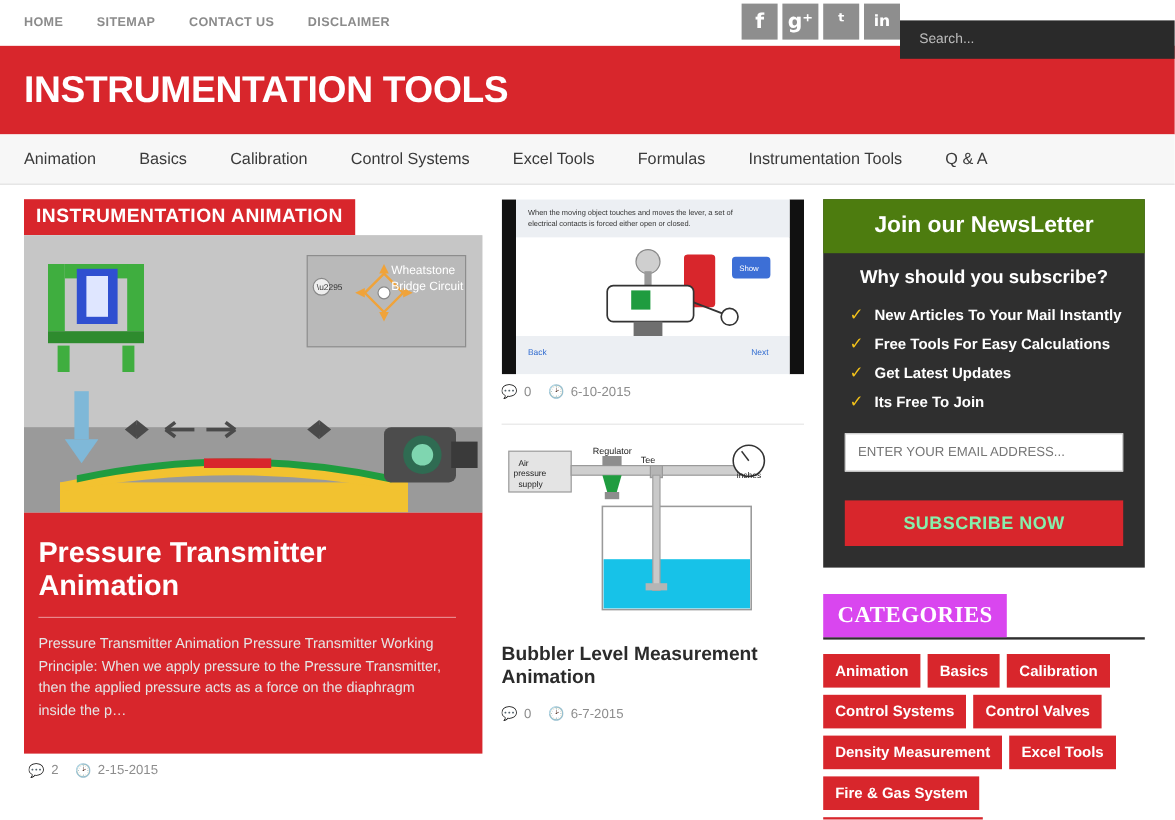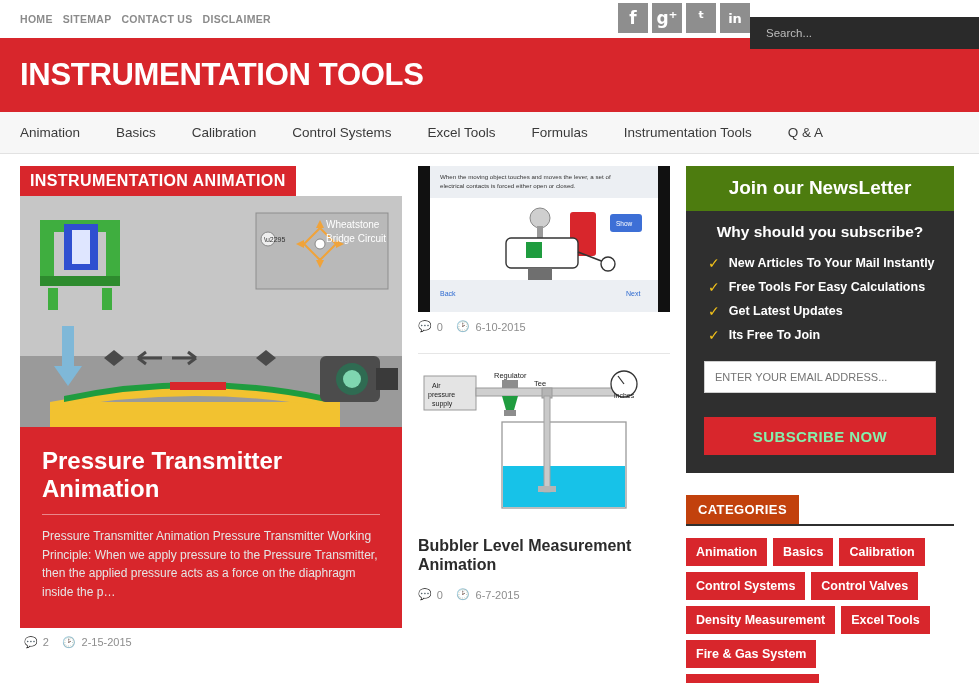--- a/index.html
+++ b/index.html
@@ -16,21 +16,21 @@
   .topbar {
     height: 38px;
     background: #ffffff;
     display: flex;
     align-items: center;
     position: relative;
   }
   .toplinks {
     display: flex;
     align-items: center;
-    gap: 10px;
+    gap: 28px;
     padding-left: 20px;
     font-size: 10.5px;
     letter-spacing: .3px;
   }
   .toplinks a {
     color: #8b8b8b;
     text-decoration: none;
     font-weight: bold;
   }
   .social {
@@ -135,21 +135,21 @@
   }
   .feature-img {
     height: 231px;
     position: relative;
     overflow: hidden;
     background: linear-gradient(to bottom, #c9c9c9 0%, #c3c3c3 55%, #8a8a8a 100%);
   }
   .feature-body {
     background: #d8262c;
     color: #fff;
-    padding: 20px 22px 26px 22px;
+    padding: 20px 22px 26px 12px;
   }
   .feature-title {
     font-size: 24px;
     font-weight: bold;
     margin: 0 0 12px 0;
     line-height: 1.15;
   }
   .feature-rule { height:1px; background: rgba(255,255,255,.45); margin: 0 0 12px 0; }
   .feature-desc {
     font-size: 12px;
@@ -246,26 +246,27 @@
     border: none;
     width: calc(100% - 36px);
     font-family: "Liberation Sans", sans-serif;
     cursor: pointer;
   }
 
   
   .cat-wrap { margin-top: 22px; }
   .cat-head {
     display: inline-block;
-    background: #c2410c;
-    color: #fff;
-    font-size: 13px;
+    background: #d946ef;
+    color: #fff;
+    font-size: 19px;
     font-weight: bold;
     letter-spacing: .4px;
     padding: 7px 12px;
+    font-family: Liberation Serif, serif;
   }
   .cat-rule { height: 2px; background: #2f2f2f; margin-top: 0; }
   .cat-tags {
     display: flex;
     flex-wrap: wrap;
     gap: 6px;
     margin-top: 12px;
   }
   .tag {
     background: #d8262c;

